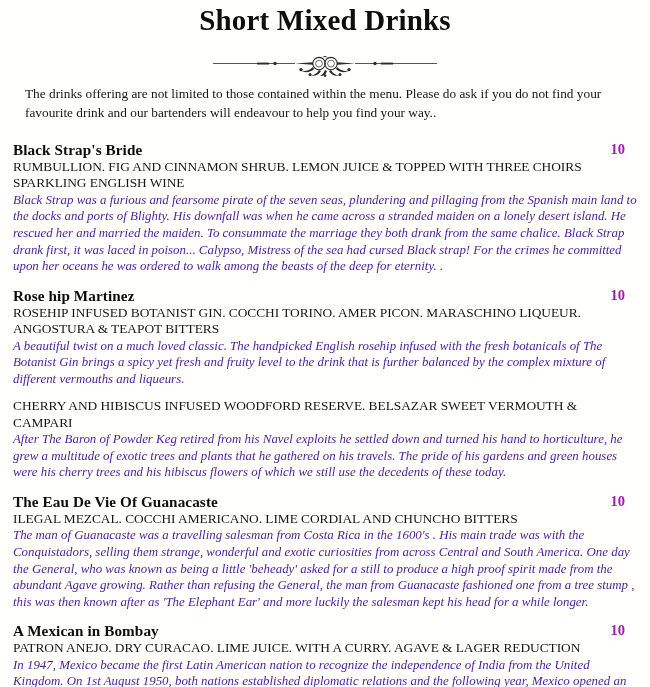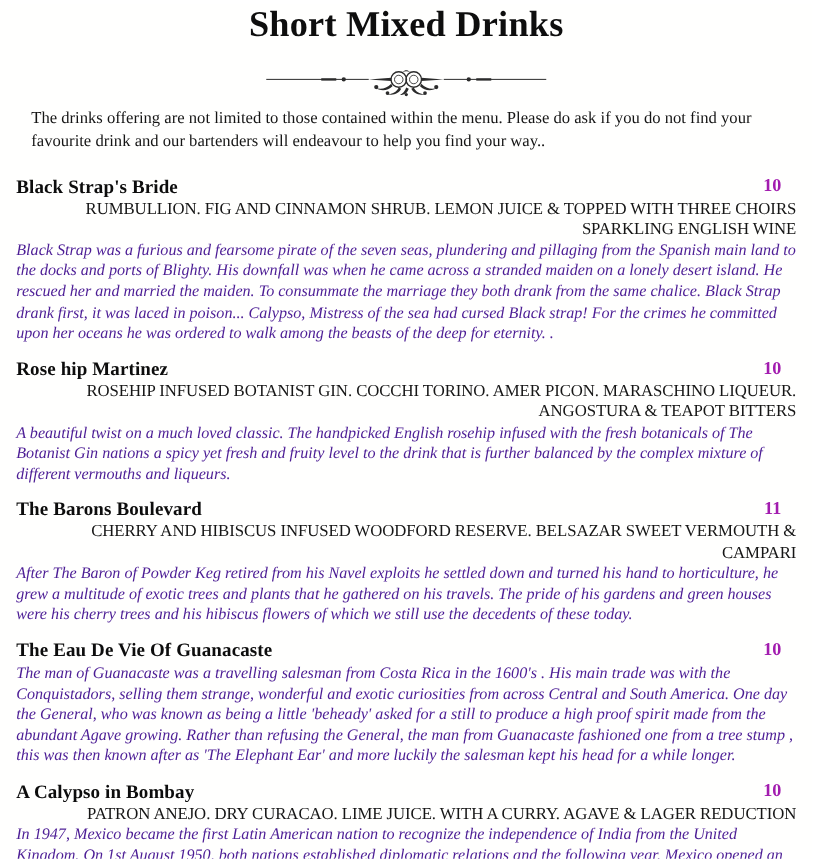--- a/index.html
+++ b/index.html
@@ -87,21 +87,20 @@
     min-width: 22px;
   }
 
   .drink-ingredients {
     font-size: 13.4px;
     line-height: 16.4px;
     letter-spacing: -0.05px;
     color: #161616;
     margin-top: 0px;
     max-width: 630px;
-    text-align: right;
   }
 
   .drink-description {
     font-style: italic;
     font-size: 12.9px;
     line-height: 16.6px;
     color: #4c1d95;
     margin-top: 0;
     max-width: 632px;
     text-align: left;
@@ -163,43 +162,40 @@
       <div class="drink-ingredients">RUMBULLION. FIG AND CINNAMON SHRUB. LEMON JUICE &amp; TOPPED WITH THREE CHOIRS SPARKLING ENGLISH WINE</div>
       <div class="drink-description">Black Strap was a furious and fearsome pirate of the seven seas, plundering and pillaging from the Spanish main land to the docks and ports of Blighty. His downfall was when he came across a stranded maiden on a lonely desert island. He rescued her and married the maiden. To consummate the marriage they both drank from the same chalice.  Black Strap drank first, it was laced in poison... Calypso, Mistress of the sea had cursed Black strap! For the crimes he committed upon her oceans he was ordered to walk among the beasts of the deep for eternity. .</div>
     </div>
 
     <div class="drink">
       <div class="drink-head">
         <span class="drink-name">Rose hip Martinez</span>
         <span class="drink-price">10</span>
       </div>
       <div class="drink-ingredients">ROSEHIP INFUSED BOTANIST GIN. COCCHI TORINO. AMER PICON. MARASCHINO LIQUEUR. ANGOSTURA &amp; TEAPOT BITTERS</div>
-      <div class="drink-description">A beautiful twist on a much loved classic. The handpicked English rosehip infused with the fresh botanicals of The Botanist Gin nations a spicy yet fresh and fruity level to the drink that is further balanced by the complex mixture of different vermouths and liqueurs.</div>
-    </div>
-
-    <div class="drink">
-      <div class="drink-head">
-        <span class="drink-name">The Barons Boulevard</span>
-        <span class="drink-price">11</span>
-      </div>
+      <div class="drink-description">A beautiful twist on a much loved classic. The handpicked English rosehip infused with the fresh botanicals of The Botanist Gin brings a spicy yet fresh and fruity level to the drink that is further balanced by the complex mixture of different vermouths and liqueurs.</div>
+    </div>
+
+    <div class="drink">
       <div class="drink-ingredients">CHERRY AND HIBISCUS INFUSED WOODFORD RESERVE. BELSAZAR SWEET VERMOUTH &amp; CAMPARI</div>
       <div class="drink-description">After The Baron of Powder Keg retired from his Navel exploits he settled down  and turned his hand to horticulture, he grew a multitude of exotic trees and plants that he gathered on his travels. The pride of his gardens and green houses were his cherry trees and his hibiscus flowers of which we still use the decedents of these today.</div>
     </div>
 
     <div class="drink">
       <div class="drink-head">
         <span class="drink-name">The Eau De Vie Of Guanacaste</span>
         <span class="drink-price">10</span>
       </div>
+      <div class="drink-ingredients">ILEGAL MEZCAL. COCCHI AMERICANO. LIME CORDIAL AND CHUNCHO BITTERS</div>
       <div class="drink-description">The man of Guanacaste was a travelling salesman from Costa Rica in the 1600's . His main trade was with the Conquistadors, selling them strange, wonderful and exotic curiosities from across Central and South America. One day the General, who was known as being a little 'beheady' asked for a still to produce a high proof spirit made from the abundant Agave growing. Rather than refusing the General, the man from Guanacaste fashioned one from a tree stump , this was then known after as 'The Elephant Ear' and more luckily the salesman kept his head for a while longer.</div>
     </div>
 
     <div class="drink">
       <div class="drink-head">
-        <span class="drink-name">A Calypso in Bombay</span>
+        <span class="drink-name">A Mexican in Bombay</span>
         <span class="drink-price">10</span>
       </div>
       <div class="drink-ingredients">PATRON ANEJO. DRY CURACAO. LIME JUICE. WITH A CURRY. AGAVE &amp; LAGER REDUCTION</div>
       <div class="drink-description">In 1947, Mexico became the first Latin American nation to recognize the independence of India from the United Kingdom. On 1st August 1950, both nations established diplomatic relations and the following year, Mexico opened an embassy in Delhi. To show the importance of the new relations between the two nations, this cocktail is in recognition of the partnership and our take of the great fusion of the two cultures.</div>
     </div>
 
   </div>
 </div>
 
 </body></html>

